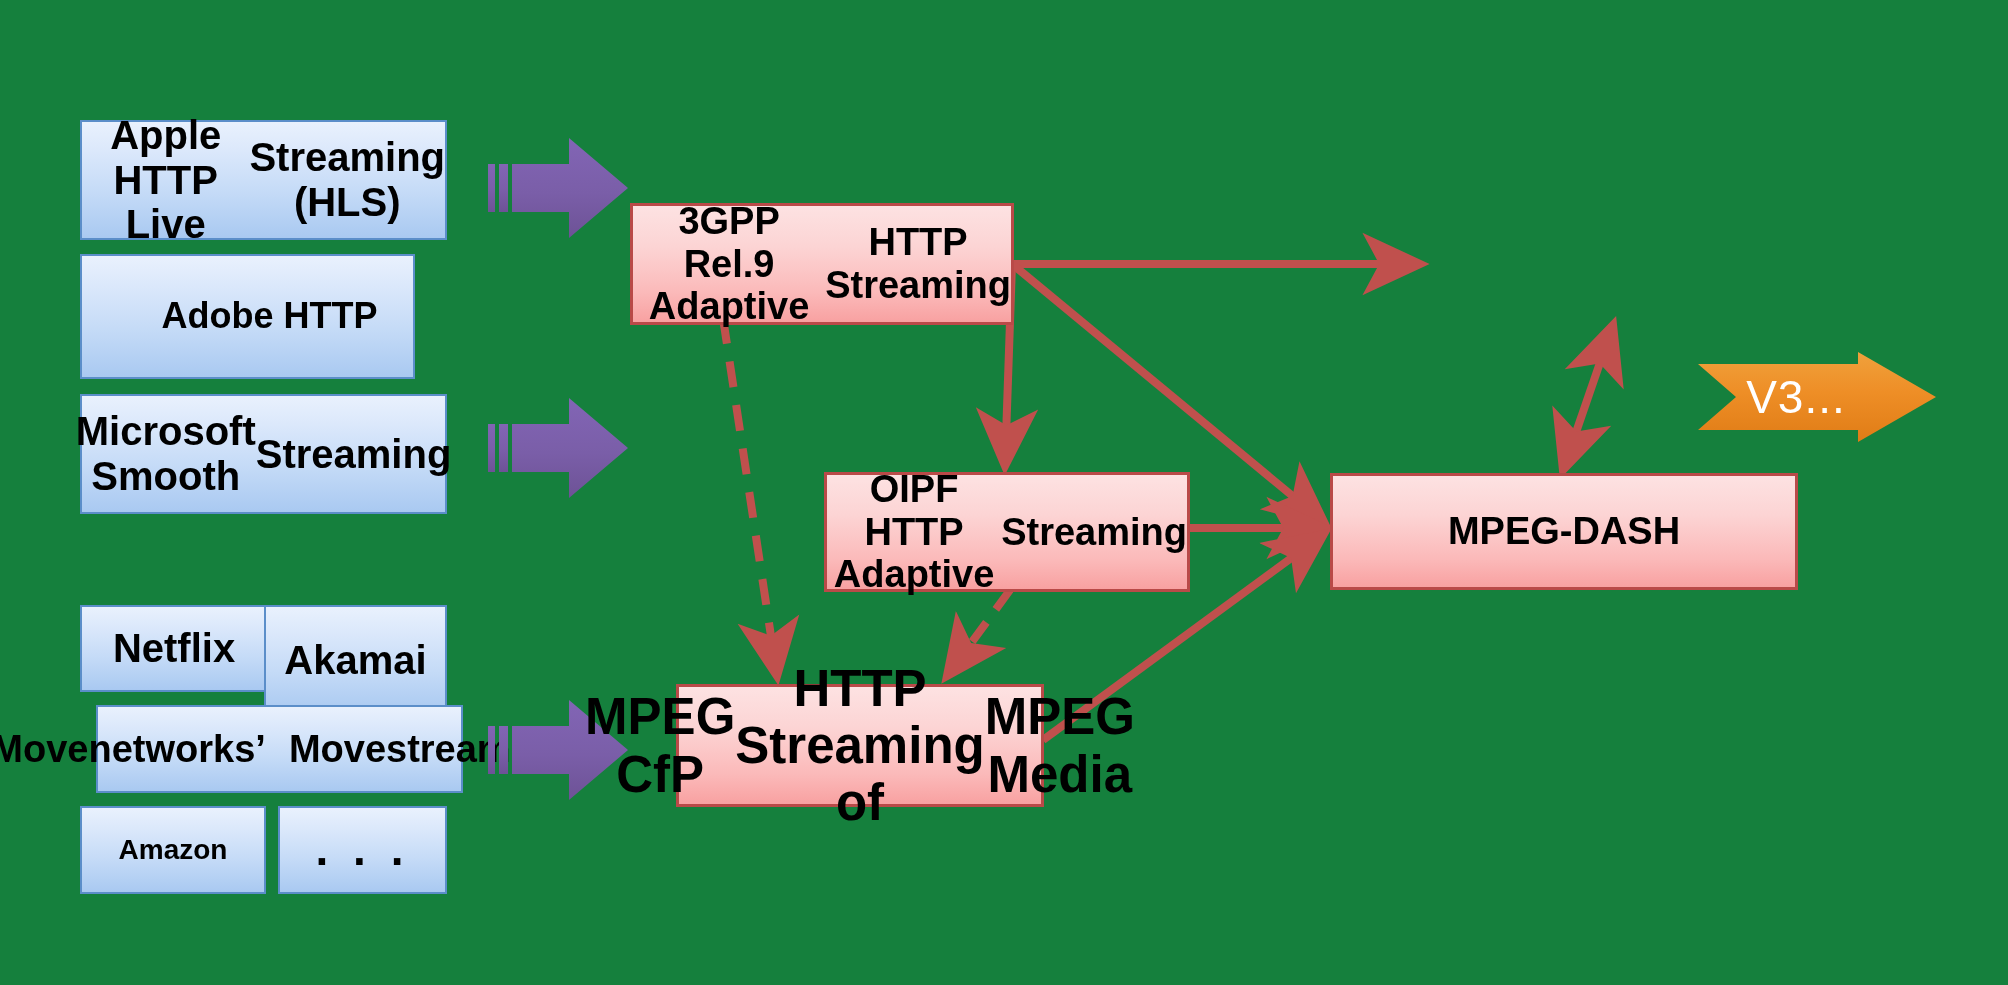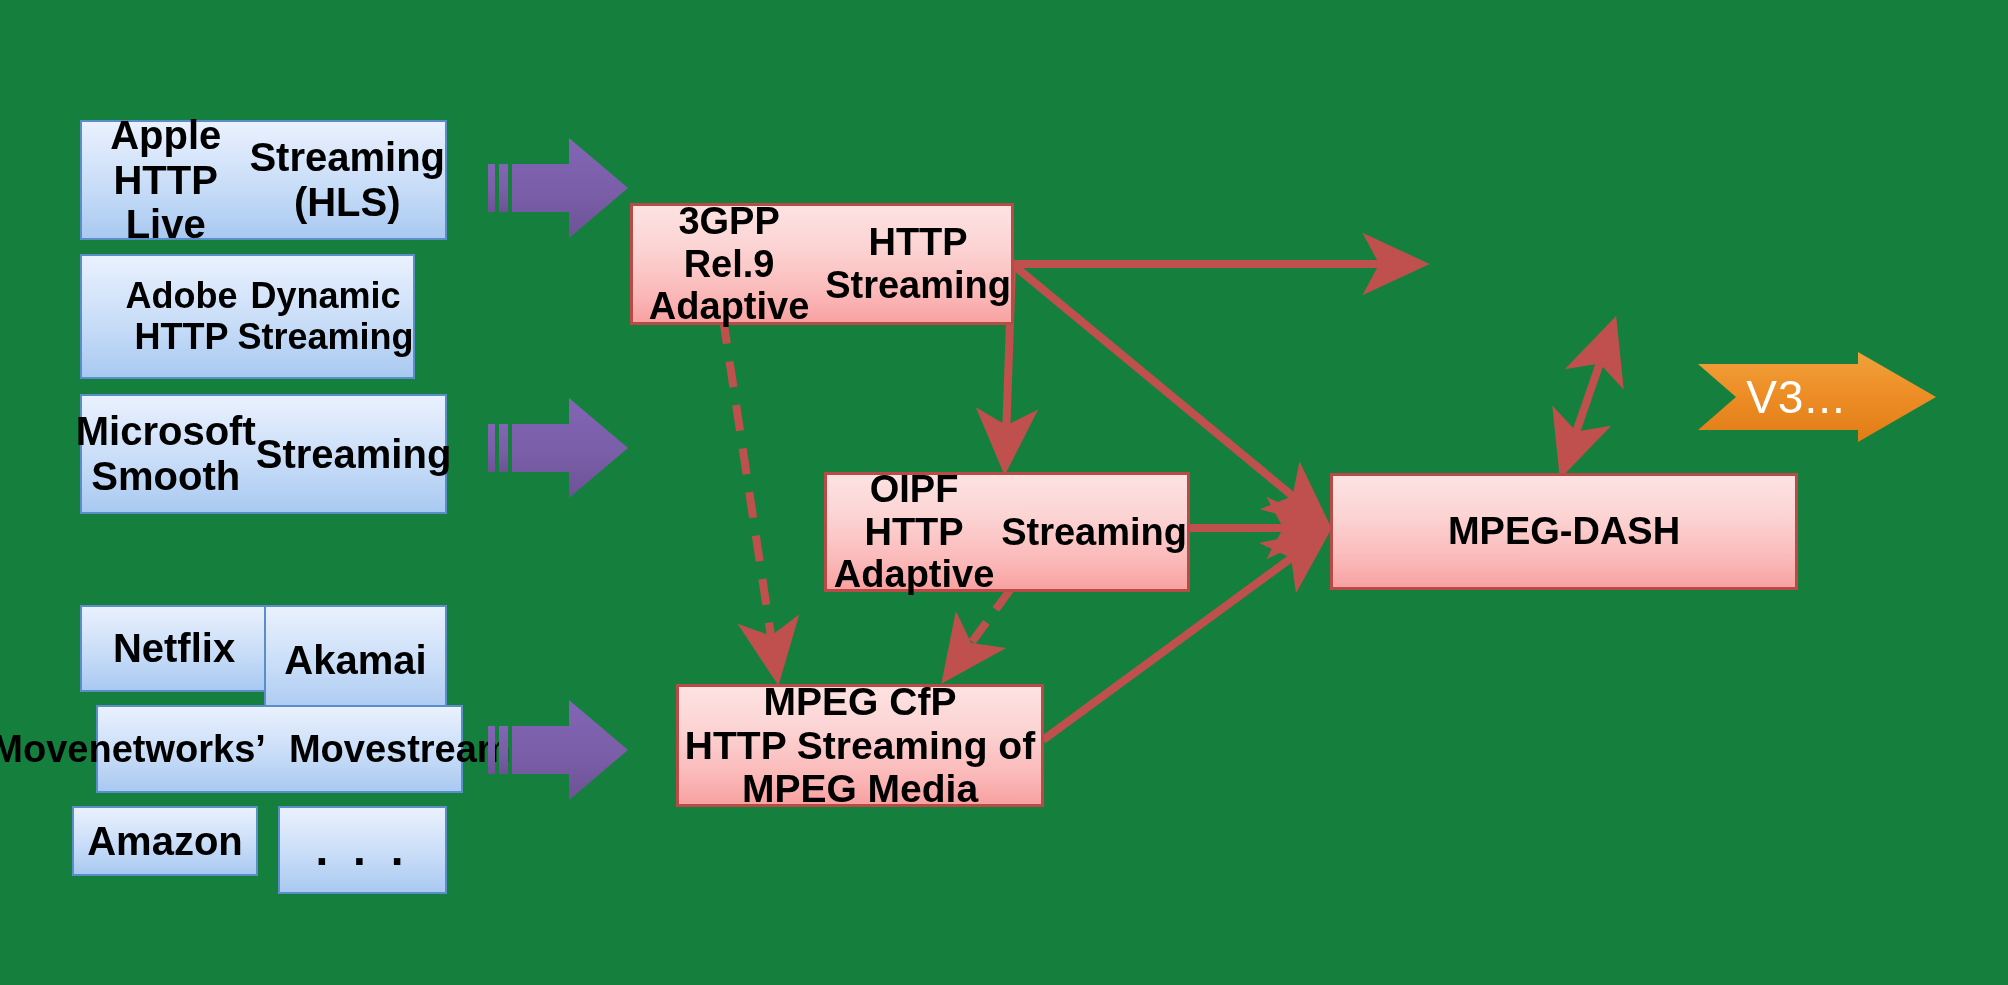--- a/index.html
+++ b/index.html
@@ -45,38 +45,37 @@
 
 <div id="stage">
 
   <div class="box blue" style="left:80px;top:120px;width:367px;height:120px;font-size:40px;">
       <span style="display:block">Apple HTTP Live</span>
       <span style="display:block">Streaming (HLS)</span>
     </div>
 
   <div class="box blue" style="left:80px;top:254px;width:335px;height:125px;font-size:36px;padding-left:44px;">
       <span style="display:block">Adobe HTTP</span>
-      <span style="display:block">Dynamic Streaming</span>
     </div>
 
   <div class="box blue" style="left:80px;top:394px;width:367px;height:120px;font-size:40px;">
       <span style="display:block">Microsoft Smooth</span>
       <span style="display:block">Streaming</span>
     </div>
 
   <div class="box blue" style="left:80px;top:605px;width:188px;height:87px;font-size:40px;">Netflix</div>
 
   <div class="box blue" style="left:264px;top:605px;width:183px;height:110px;font-size:40px;">Akamai</div>
 
   <div class="box blue" style="left:96px;top:705px;width:367px;height:88px;font-size:38px;gap:23px;">
       <span style="display:block">Movenetworks’</span>
       <span style="display:block">Movestreaming</span>
     </div>
 
-  <div class="box blue" style="left:72px;top:806px;width:186px;height:70px;font-size:40px;">Amazon</div>
+  <div class="box blue" style="left:80px;top:806px;width:186px;height:88px;font-size:28px;">Amazon</div>
 
   <div class="box blue" style="left:278px;top:806px;width:169px;height:88px;font-size:46px;letter-spacing:6px;">. . .</div>
 
   <div class="parrow" style="left:488px;top:138px;width:140px;height:100px;">
     <svg width="140" height="100" viewBox="0 0 140 100" aria-hidden="true">
       <defs>
         <linearGradient id="pg1" x1="0" y1="0" x2="0" y2="1">
           <stop offset="0%" stop-color="#8265b5"></stop>
           <stop offset="55%" stop-color="#7a5ea8"></stop>
           <stop offset="100%" stop-color="#6d5296"></stop>
@@ -155,21 +154,21 @@
       <span style="display:block">3GPP Rel.9 Adaptive</span>
       <span style="display:block">HTTP Streaming</span>
     </div>
 
 
   <div class="box pink" style="left:824px;top:472px;width:366px;height:120px;font-size:38px;">
       <span style="display:block">OIPF HTTP Adaptive</span>
       <span style="display:block">Streaming</span>
     </div>
 
-  <div class="box pink" style="left:676px;top:684px;width:368px;height:123px;font-size:39px;flex-direction:column;">
+  <div class="box pink" style="left:676px;top:684px;width:368px;height:123px;font-size:51px;">
       <span style="display:block">MPEG CfP</span>
       <span style="display:block">HTTP Streaming of</span>
       <span style="display:block">MPEG Media</span>
     </div>
 
   <div class="box pink" style="left:1330px;top:473px;width:468px;height:117px;font-size:38px;">MPEG-DASH</div>
 
 </div>
 
 </body></html>

